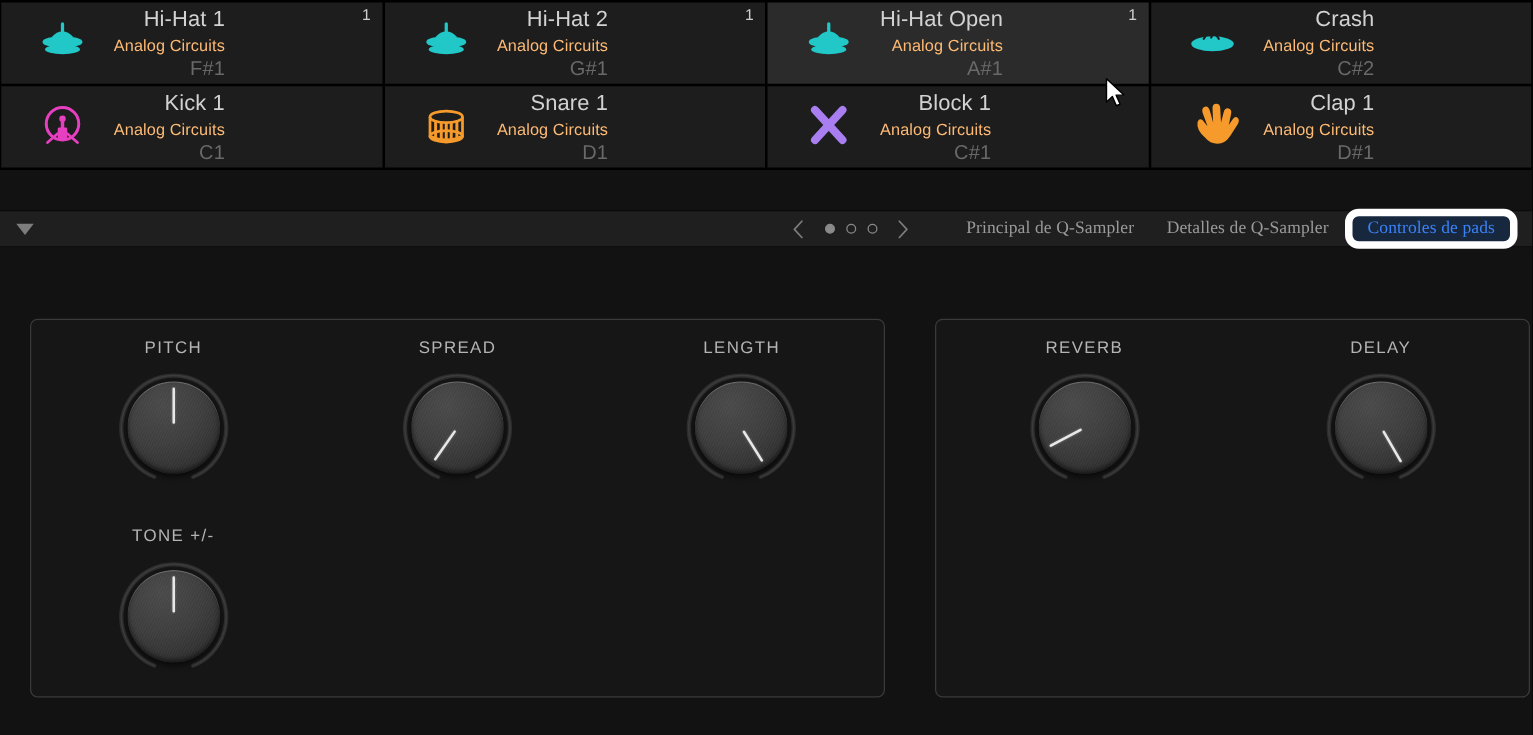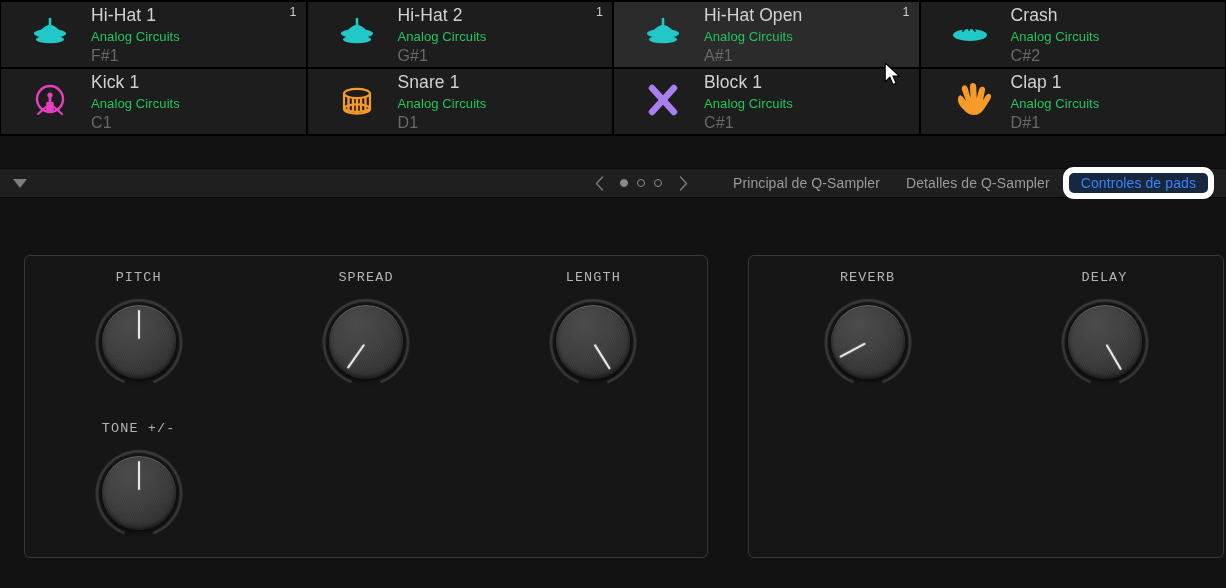--- a/index.html
+++ b/index.html
@@ -26,20 +26,21 @@
     position: absolute;
     left: 0; top: 0;
     width: 1226px;
     height: 136px;
     display: grid;
     grid-template-columns: repeat(4, 1fr);
     grid-template-rows: repeat(2, 1fr);
     background: #000;
     gap: 2px;
     padding: 2px 1px 2px 1px;
+    text-align: right;
   }
 
   .pad {
     position: relative;
     background: #1d1d1d;
     display: flex;
     align-items: center;
     padding-left: 14px;
     overflow: hidden;
   }
@@ -63,21 +64,21 @@
   }
   .pad-title {
     font-size: 17.5px;
     color: #d2d2d2;
     line-height: 23px;
     font-weight: 400;
     letter-spacing: 0.1px;
   }
   .pad-sub {
     font-size: 13px;
-    color: #22c55e;
+    color: #fdba74;
     line-height: 20px;
     letter-spacing: 0.1px;
   }
   .pad-note {
     font-size: 16px;
     color: #696969;
     line-height: 18px;
     letter-spacing: 0.1px;
   }
   .pad-badge {
@@ -93,20 +94,21 @@
   .toolbar {
     position: absolute;
     left: 0; top: 168px;
     width: 1226px;
     height: 30px;
     background: #1f1f1f;
     border-top: 1px solid #0a0a0a;
     border-bottom: 1px solid #0a0a0a;
     display: flex;
     align-items: center;
+    font-family: Liberation Serif, serif;
   }
 
   .disclosure {
     width: 34px;
     display: flex;
     align-items: center;
     justify-content: center;
     padding-left: 6px;
   }
   .tri-down {
@@ -185,21 +187,20 @@
     background: #161616;
   }
   .panel-left  { left: 24px;  width: 684px; }
   .panel-right { left: 748px; width: 476px; }
 
   .knob-grid {
     position: absolute;
     inset: 0;
     display: grid;
     grid-template-rows: 1fr 1fr;
-    font-family: Liberation Mono, monospace;
   }
   .knob-grid.cols3 { grid-template-columns: repeat(3, 1fr); }
   .knob-grid.cols2 { grid-template-columns: repeat(2, 1fr); }
 
   .knob-cell {
     display: flex;
     flex-direction: column;
     align-items: center;
     justify-content: flex-start;
     padding-top: 13px;

